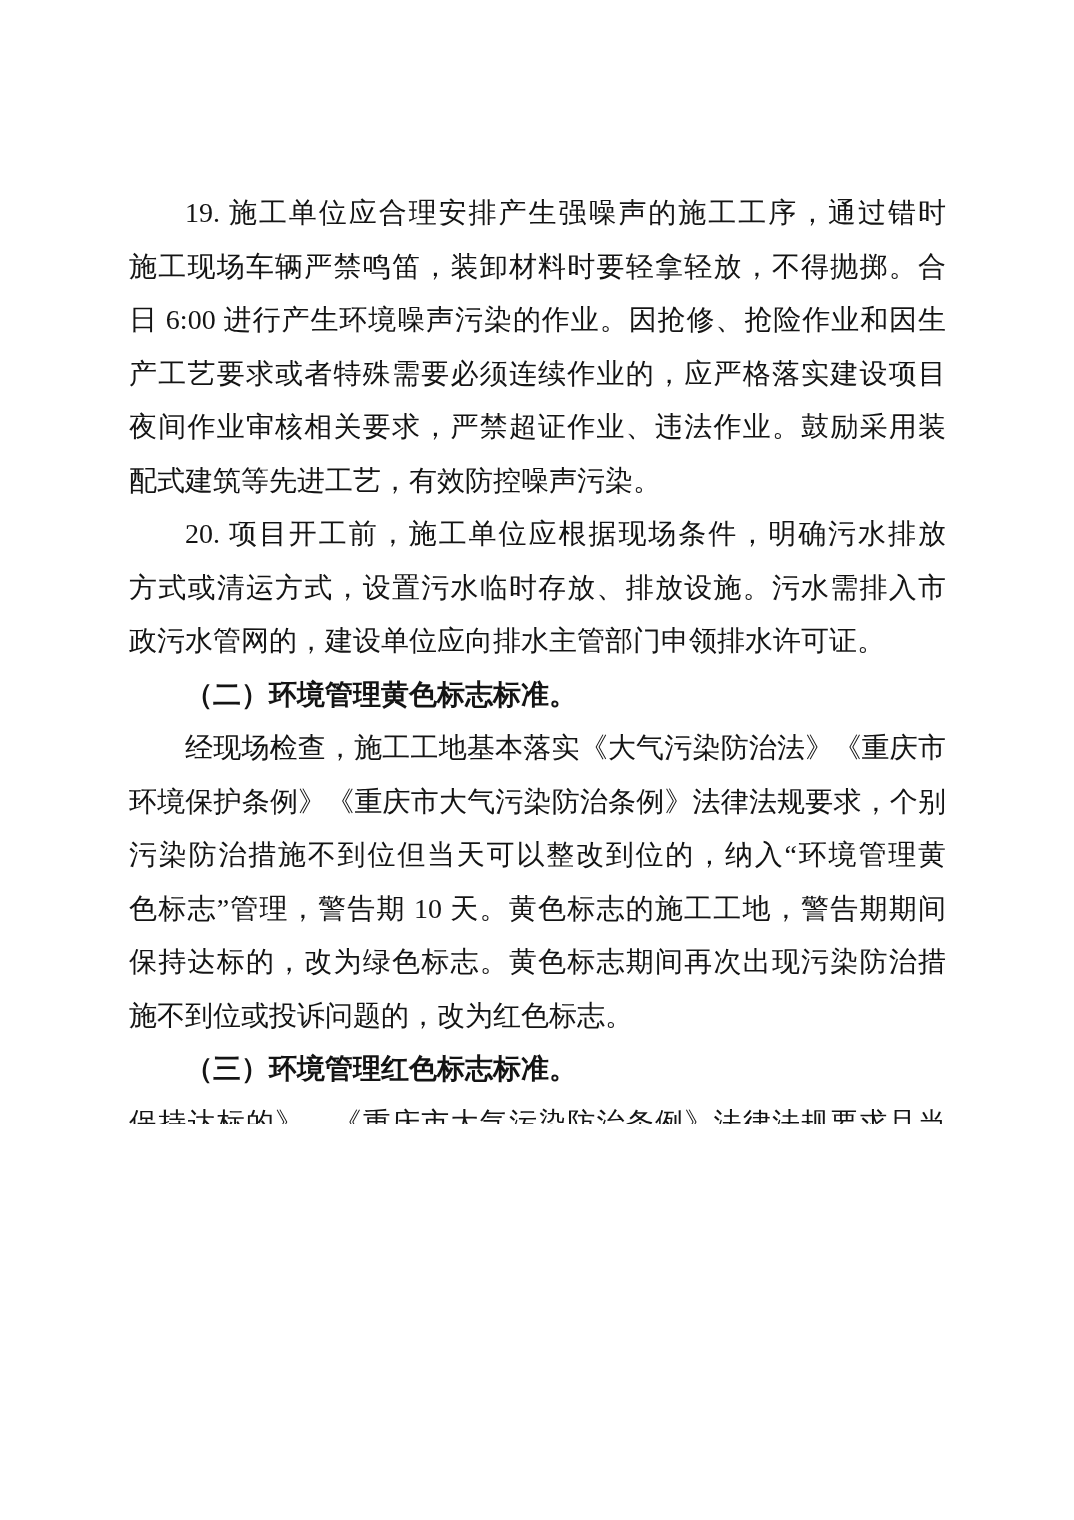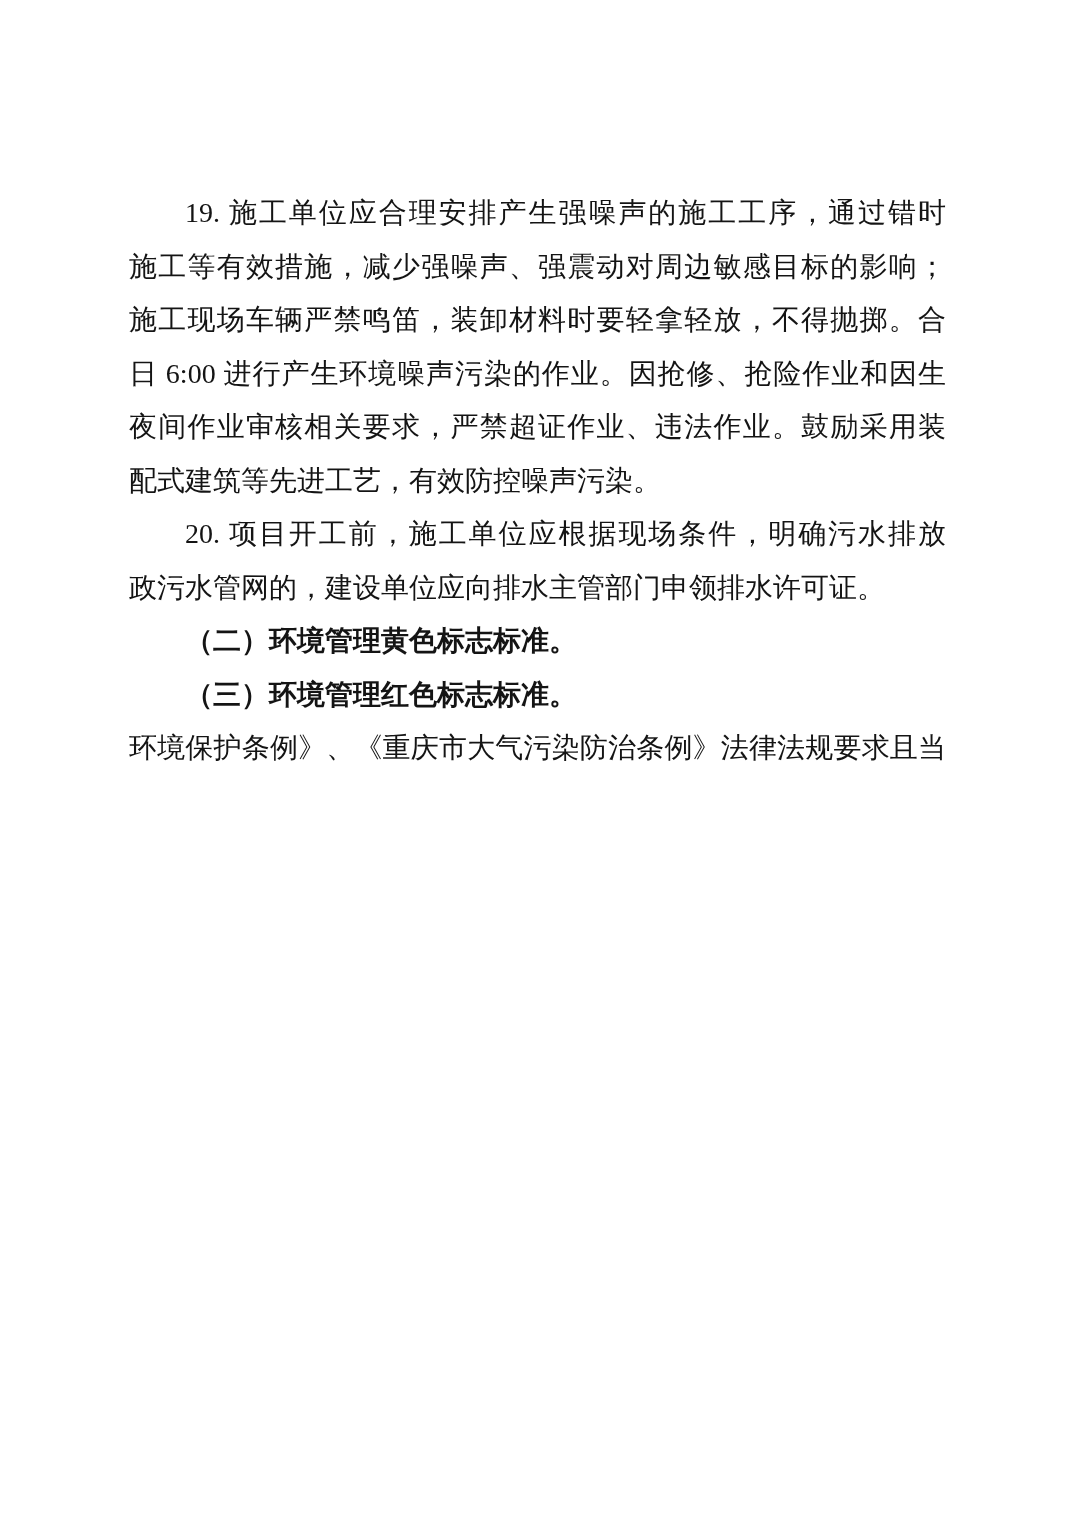--- a/index.html
+++ b/index.html
@@ -52,36 +52,45 @@
     color: #141414;
   }
 </style>
 </head>
 <body>
 
 <div class="page">
   <main class="text-block">
       <section class="block body">
         <div class="line indent">19. 施工单位应合理安排产生强噪声的施工工序，通过错时</div>
-        <div class="line">施工等有效措施，减少强噪声、强震动对周边敏感目标的影响；</div>
         <div class="line">施工现场车辆严禁鸣笛，装卸材料时要轻拿轻放，不得抛掷。合</div>
         <div class="line">日 6:00 进行产生环境噪声污染的作业。因抢修、抢险作业和因生</div>
+        <div class="line">产工艺要求或者特殊需要必须连续作业的，应严格落实建设项目</div>
         <div class="line">夜间作业审核相关要求，严禁超证作业、违法作业。鼓励采用装</div>
         <div class="line last">配式建筑等先进工艺，有效防控噪声污染。</div>
       </section>
       <section class="block body">
         <div class="line indent">20. 项目开工前，施工单位应根据现场条件，明确污水排放</div>
+        <div class="line">方式或清运方式，设置污水临时存放、排放设施。污水需排入市</div>
         <div class="line last">政污水管网的，建设单位应向排水主管部门申领排水许可证。</div>
       </section>
       <section class="block heading">
         <div class="line indent last">（二）环境管理黄色标志标准。</div>
       </section>
+      <section class="block body">
+        <div class="line indent">经现场检查，施工工地基本落实《大气污染防治法》《重庆市</div>
+        <div class="line">环境保护条例》《重庆市大气污染防治条例》法律法规要求，个别</div>
+        <div class="line">污染防治措施不到位但当天可以整改到位的，纳入“环境管理黄</div>
+        <div class="line">色标志”管理，警告期 10 天。黄色标志的施工工地，警告期期间</div>
+        <div class="line">保持达标的，改为绿色标志。黄色标志期间再次出现污染防治措</div>
+        <div class="line last">施不到位或投诉问题的，改为红色标志。</div>
+      </section>
       <section class="block heading">
         <div class="line indent last">（三）环境管理红色标志标准。</div>
       </section>
       <section class="block body">
-        <div class="line">环境保护条例》、《重庆市大气污染防治条例》法律法规要求且当</div>
+        <div class="line">保持达标的》、《重庆市大气污染防治条例》法律法规要求且当</div>
       </section>
     </main>
   <footer class="page-footer">
     <span>– 8 –</span>
   </footer>
 </div>
 
 </body></html>

